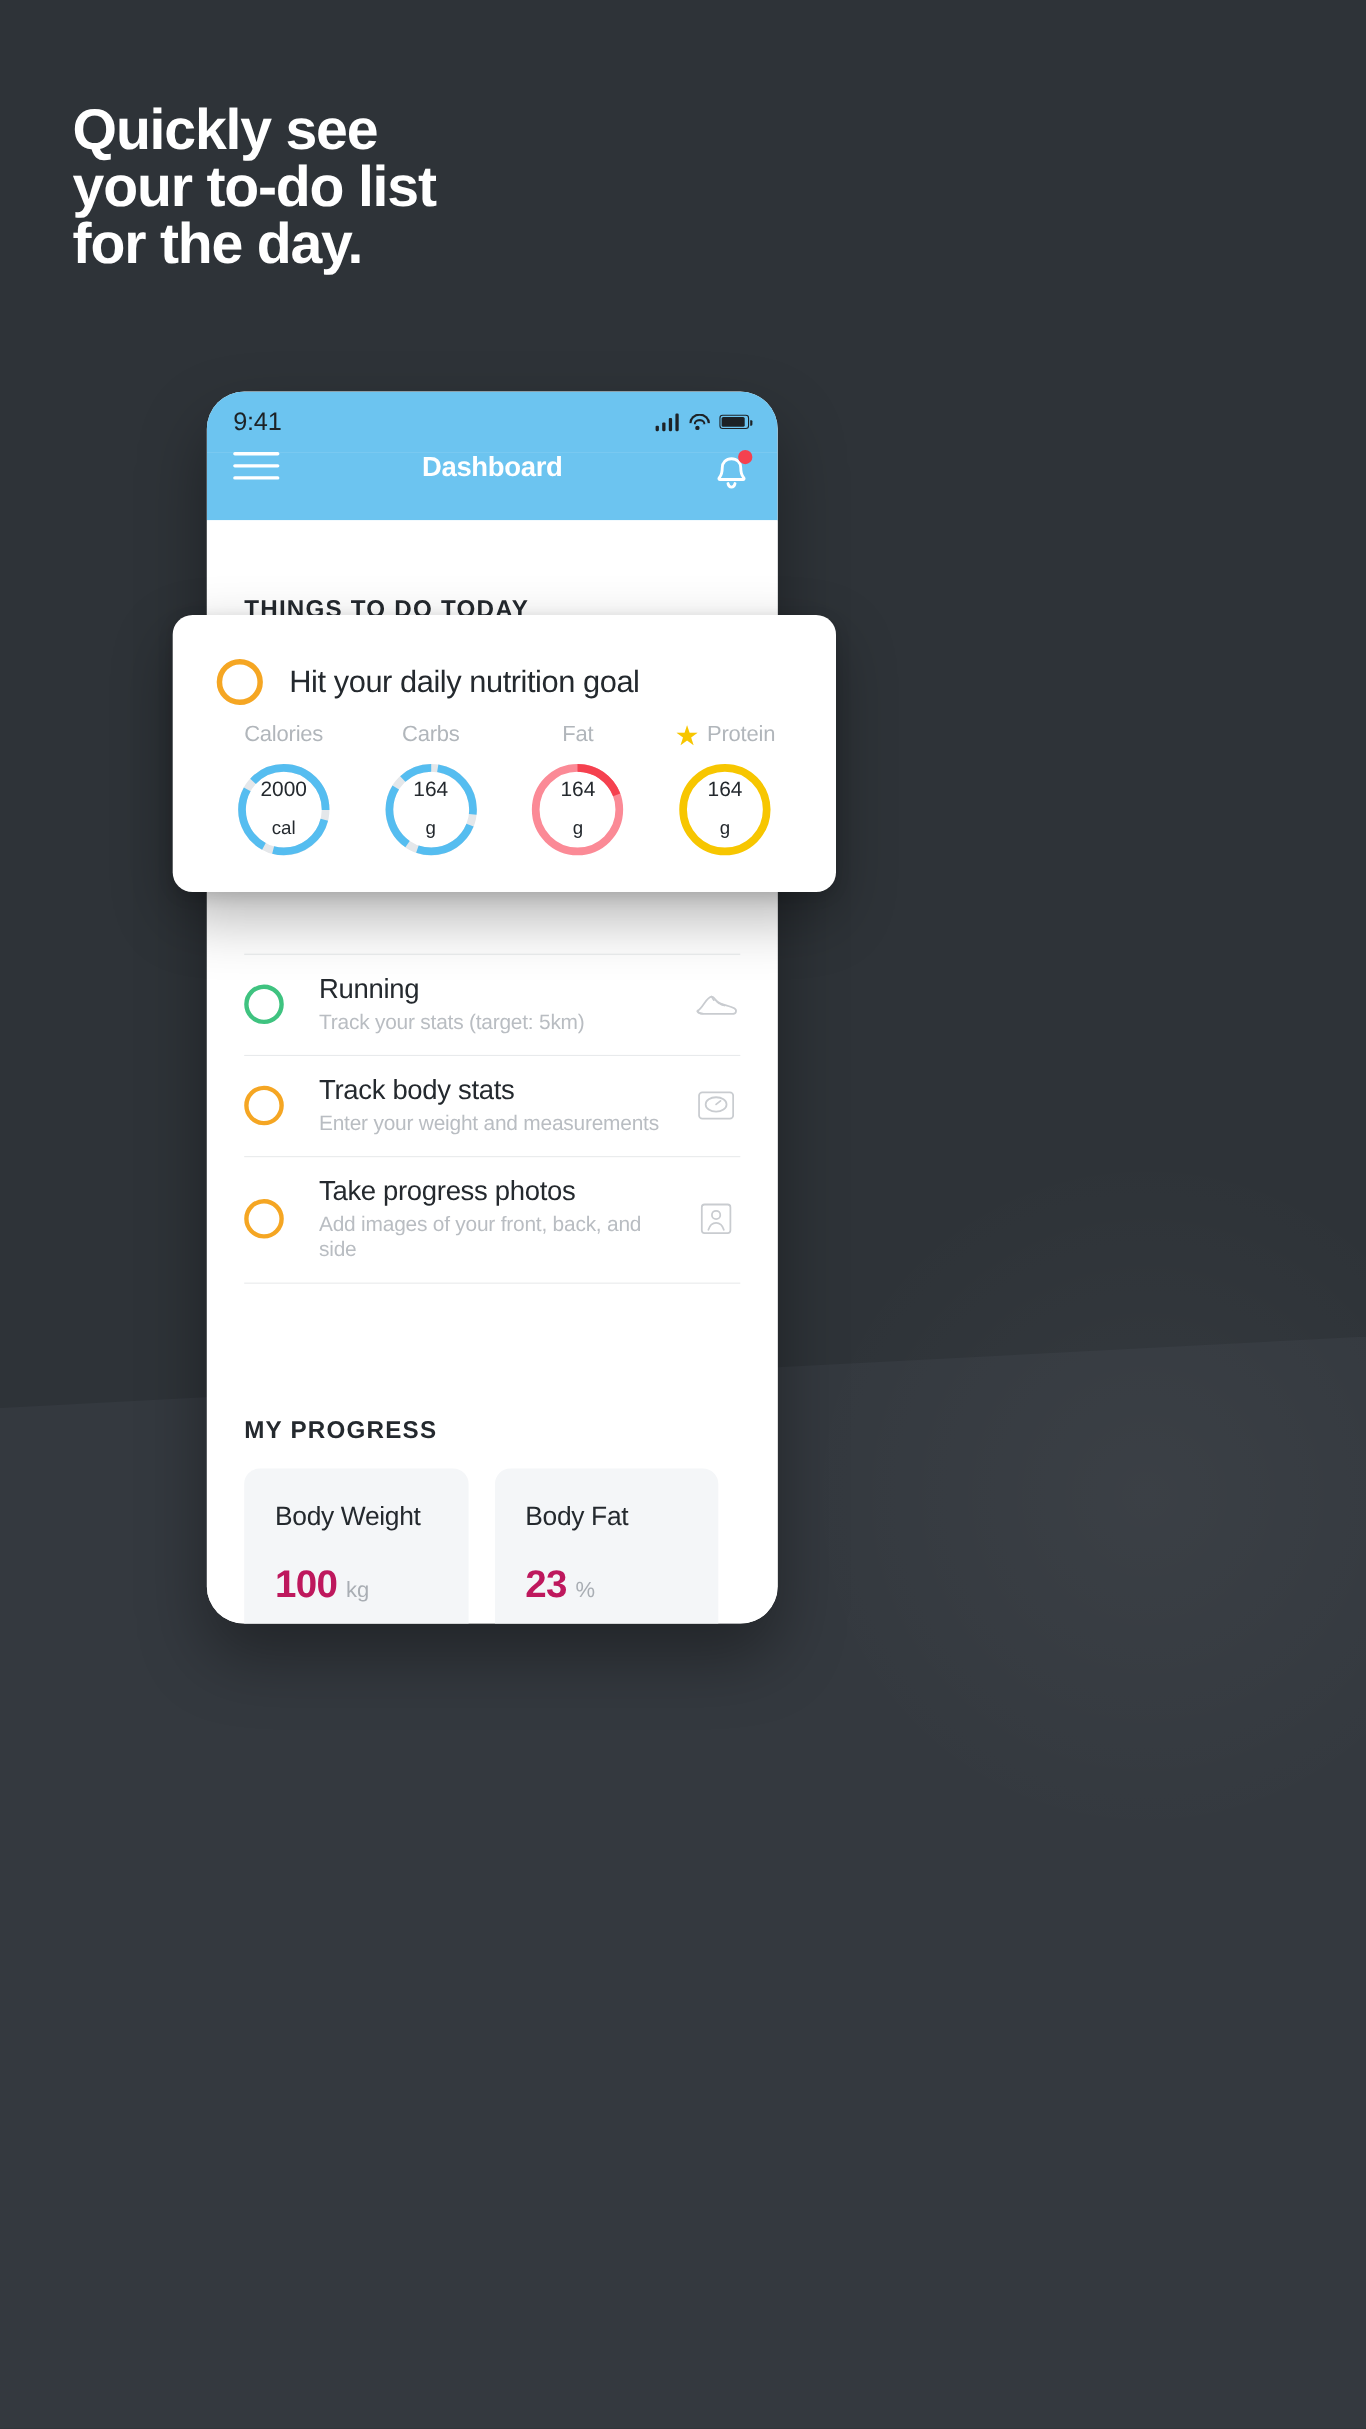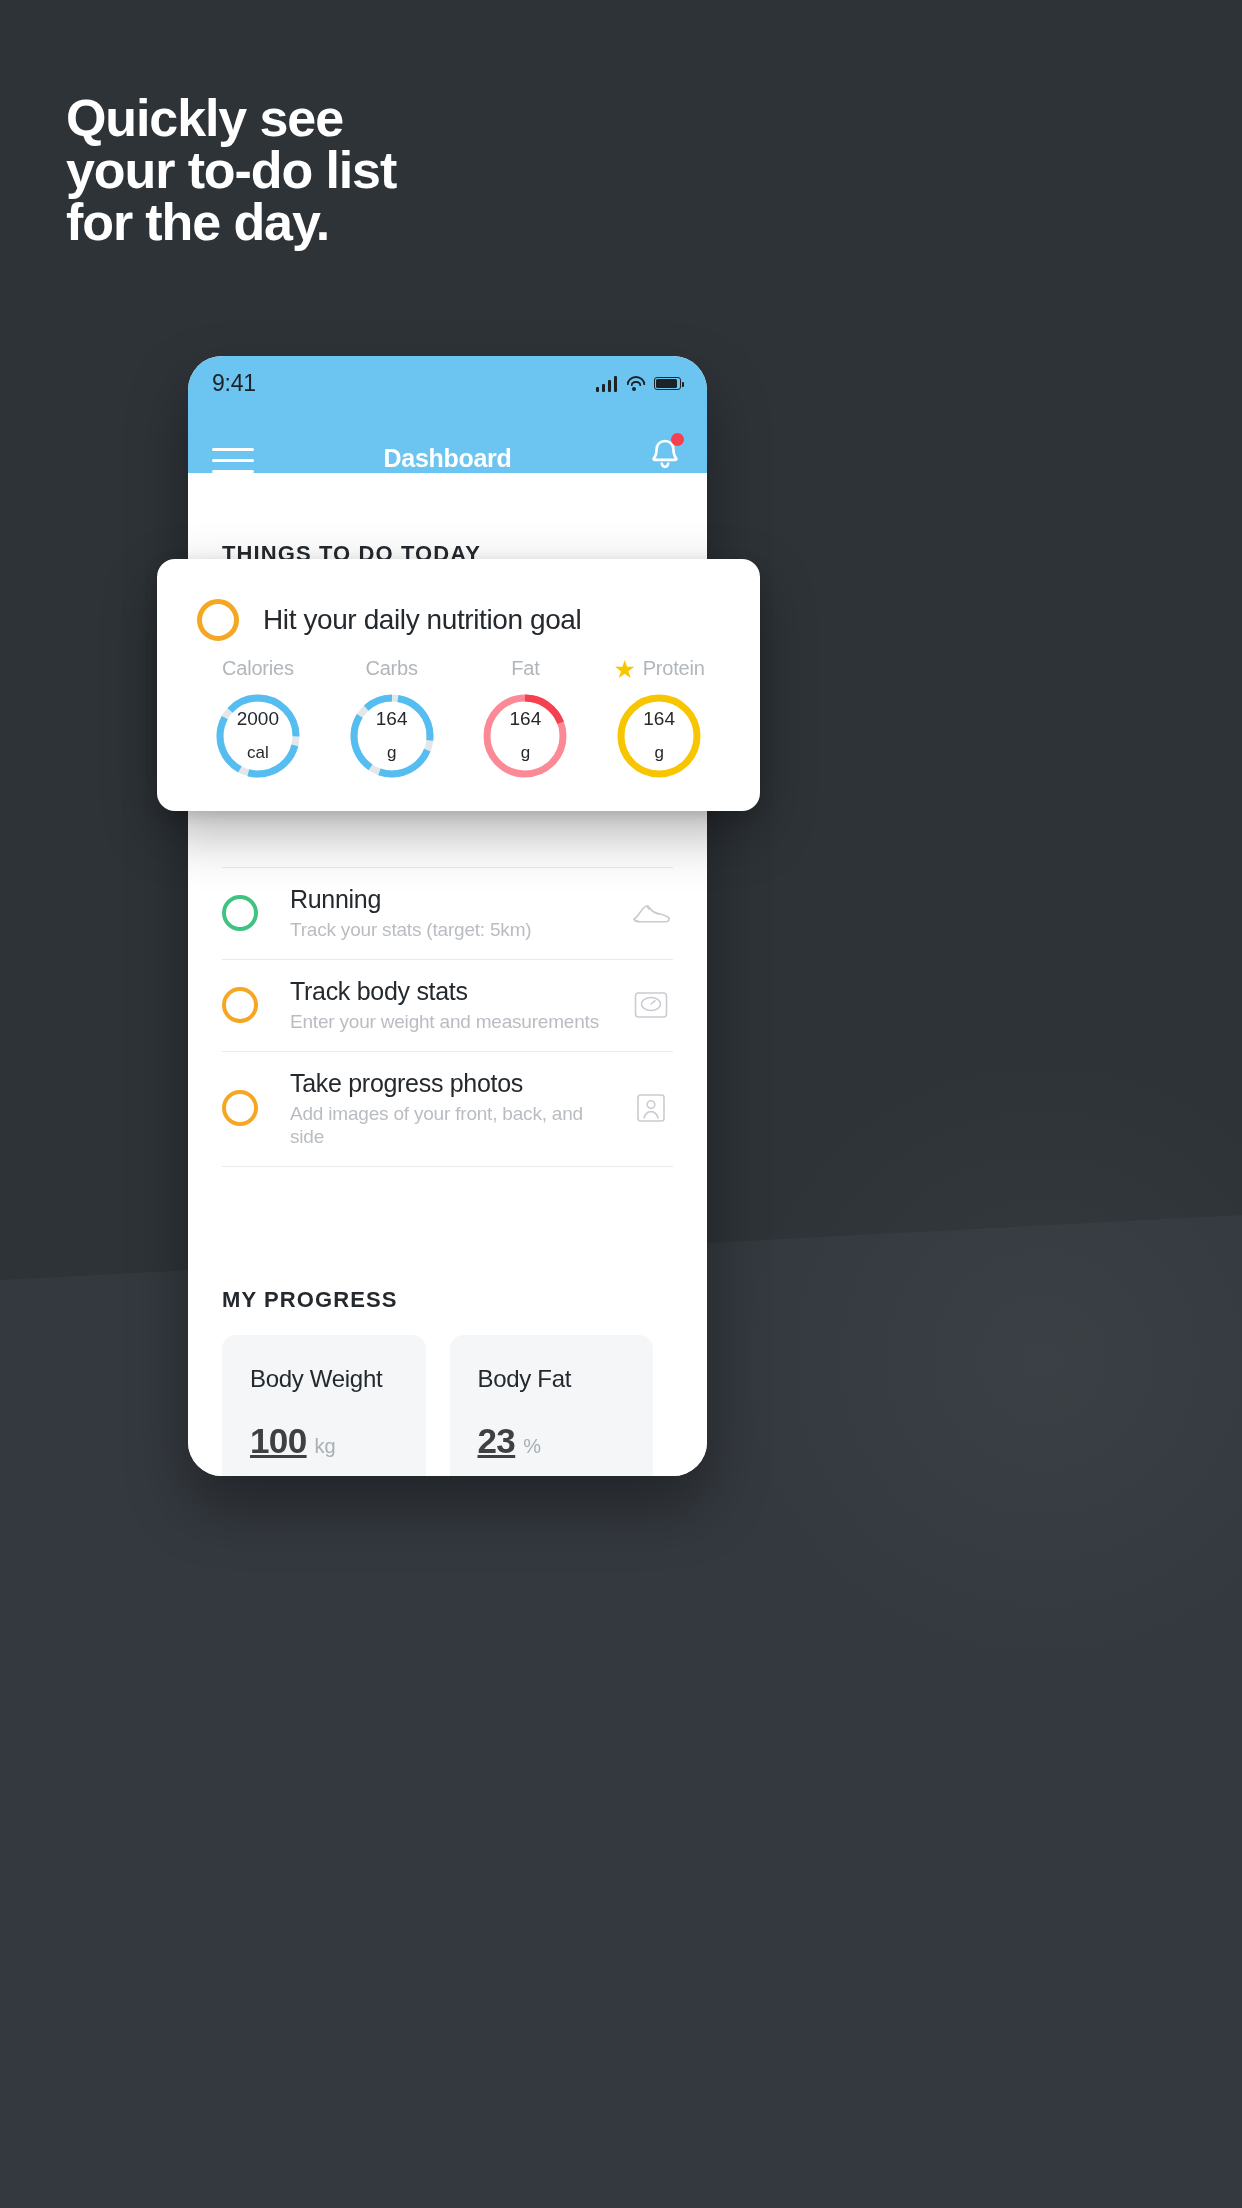--- a/index.html
+++ b/index.html
@@ -61,21 +61,21 @@
   .wifi .dot{
     position:absolute; left:50%; top:11px; width:4px; height:4px;
     margin-left:-2px; background:#1d2226; border-radius:50%; border:none;
   }
   .batt{ width:27px; height:13px; border:1.8px solid #1d2226; border-radius:3px; position:relative; }
   .batt::after{ content:""; position:absolute; right:-4px; top:3.5px; width:2.4px; height:5px;
     background:#1d2226; border-radius:0 1px 1px 0; }
   .batt i{ position:absolute; left:1.4px; top:1.4px; bottom:1.4px; width:21px; background:#1d2226; border-radius:1.5px; }
 
   .navbar{
-    height:62px; background:#6cc4f0; display:flex; align-items:flex-end;
+    height:62px; background:#6cc4f0; display:flex; align-items:flex-start;
     justify-content:space-between; padding:0 24px 0 24px; position:relative;
   }
   .hamburger{ width:42px; display:flex; flex-direction:column; gap:8px; }
   .hamburger span{ display:block; height:3px; background:#fff; border-radius:2px; }
   .nav-title{
     position:absolute; left:0; right:0; text-align:center;
     color:#fff; font-size:25px; font-weight:bold; letter-spacing:-.3px;
     pointer-events:none;
   }
   .bell{ position:relative; width:36px; height:38px; }
@@ -117,21 +117,21 @@
   .st-progress{ margin-top:120px; }
   .prog-grid{
     display:flex; gap:24px; padding:22px 54px 0 34px;
   }
   .prog-card{
     flex:1 1 0; background:#f4f6f8; border-radius:14px; overflow:hidden;
     height:198px; position:relative;
   }
   .pc-title{ font-size:24px; color:#24292e; letter-spacing:-.3px; padding:30px 0 0 28px; }
   .pc-value{ position:absolute; left:28px; bottom:72px; display:flex; align-items:baseline; gap:8px; }
-  .pc-num{ font-size:35px; font-weight:bold; color:#404040; letter-spacing:-.6px;text-decoration:underline; }
+  .pc-num{ font-size:35px; font-weight:bold; color:#be185d; letter-spacing:-.6px; }
   .pc-unit{ font-size:20px; color:#a9aeb4; }
   .spark{ position:absolute; left:0; right:0; bottom:0; height:48px; }
 
   
   .nutri-card{
     position:absolute; left:143px; top:559px; width:603px; height:252px;
     background:#ffffff; border-radius:18px; z-index:6;
     box-shadow:0 22px 55px rgba(0,0,0,.30), 0 4px 14px rgba(0,0,0,.12);
     margin-left:14px;
   }

